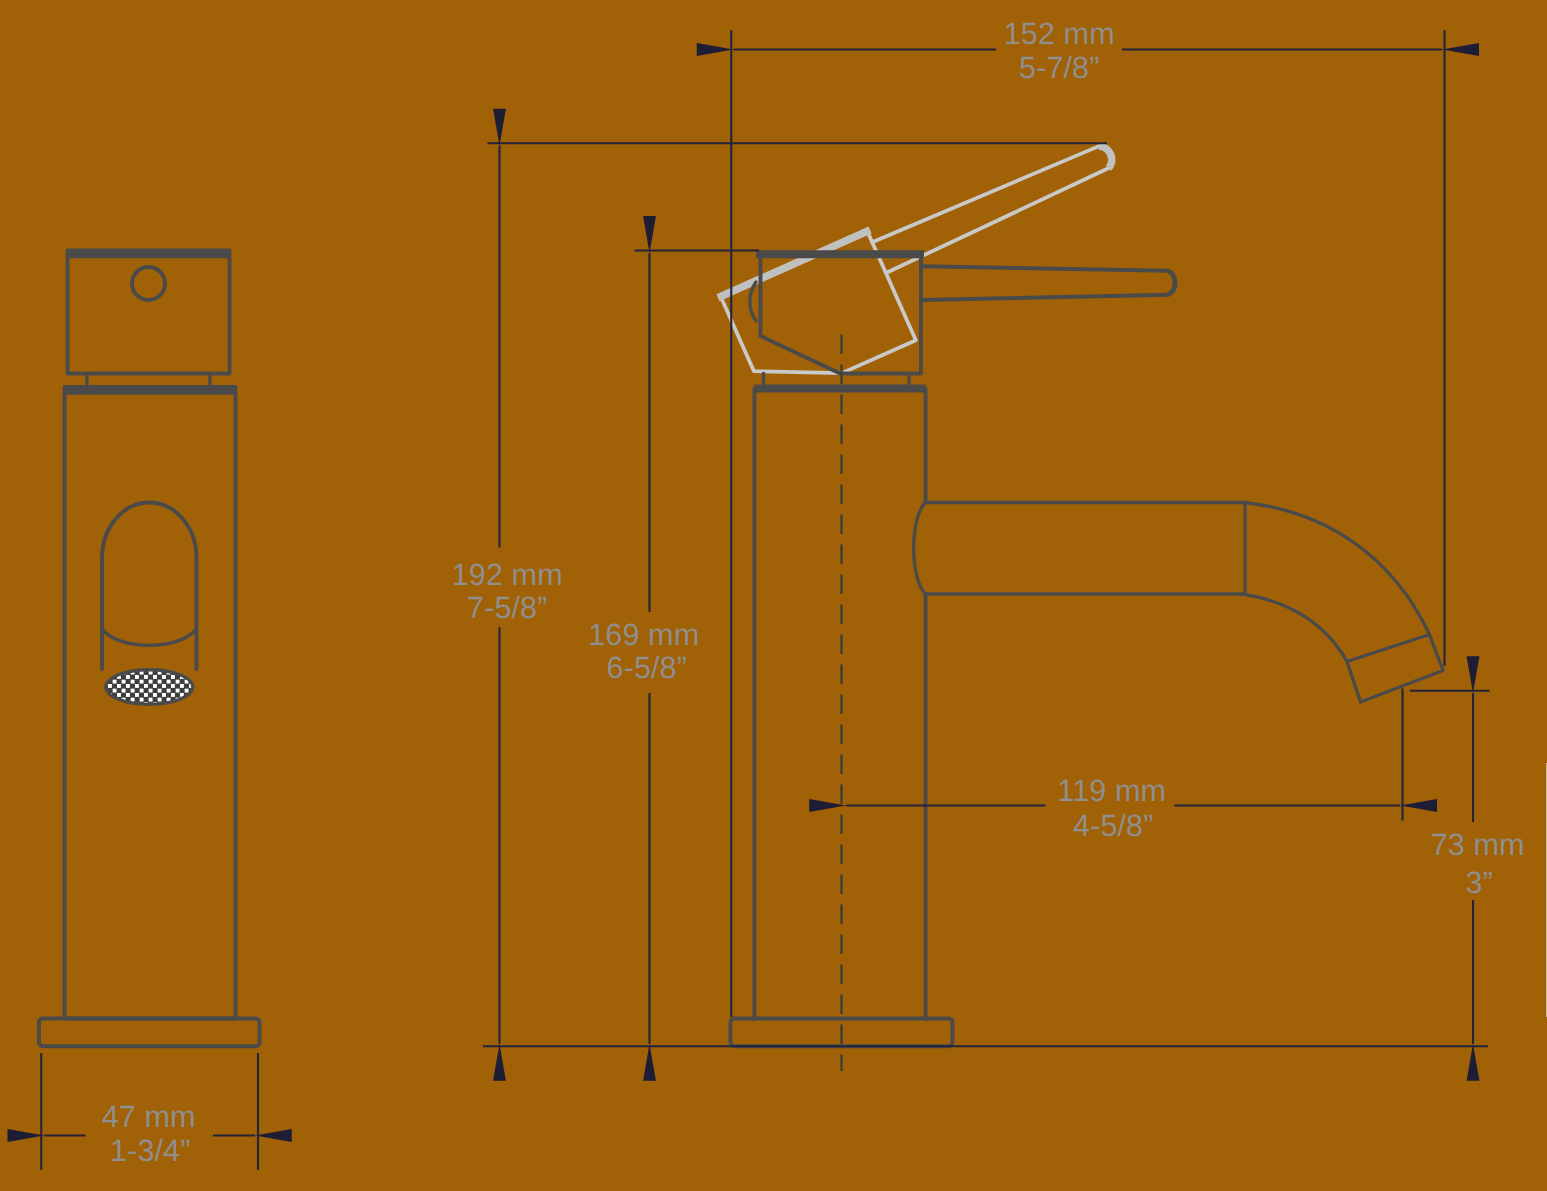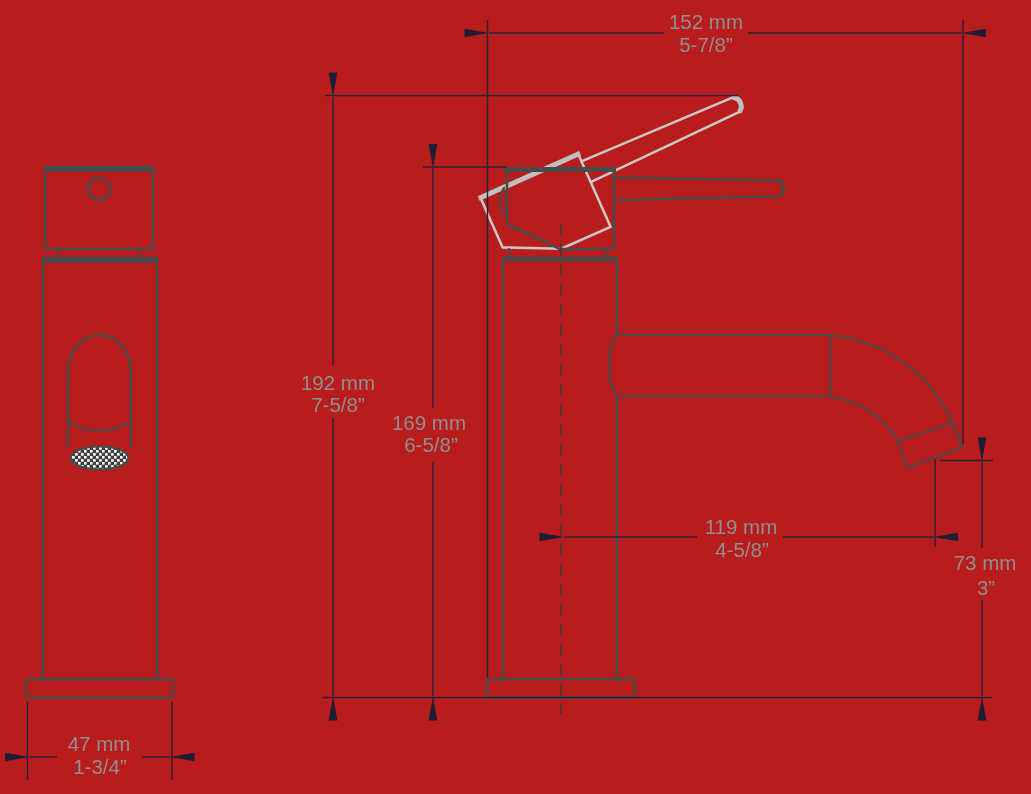--- a/index.html
+++ b/index.html
@@ -1,16 +1,16 @@
 <!DOCTYPE html>
 <html><head>
 <meta charset="utf-8">
 <style>
   html,body{margin:0;padding:0;background:#ffffff;}
-  .stage{position:relative;width:1031px;height:794px;background:#b91c1c;overflow:hidden;}
+  .stage{position:relative;width:1031px;height:794px;background:#a16207;overflow:hidden;}
   svg{display:block;}
   svg text{font-family:"Liberation Sans","DejaVu Sans",sans-serif;font-size:20.5px;fill:#8f8f8f;}
   .o  {stroke:#4a4a4a;fill:none;stroke-width:2.6;stroke-linejoin:round;stroke-linecap:round;}
   .o2 {stroke:#4a4a4a;fill:none;stroke-width:2.2;stroke-linejoin:round;stroke-linecap:round;}
   .ot {stroke:#4a4a4a;fill:none;stroke-width:5.2;stroke-linecap:butt;}
   .g  {stroke:#c9c9c9;fill:none;stroke-width:2.5;stroke-linejoin:round;stroke-linecap:round;}
   .gt {stroke:#c0c0c0;fill:none;stroke-width:5;stroke-linecap:butt;}
   .d  {stroke:#23233b;fill:none;stroke-width:1.4;stroke-linecap:butt;}
   .cl {stroke:#3c3c3c;fill:none;stroke-width:1.5;stroke-dasharray:13 7;}
 </style>

